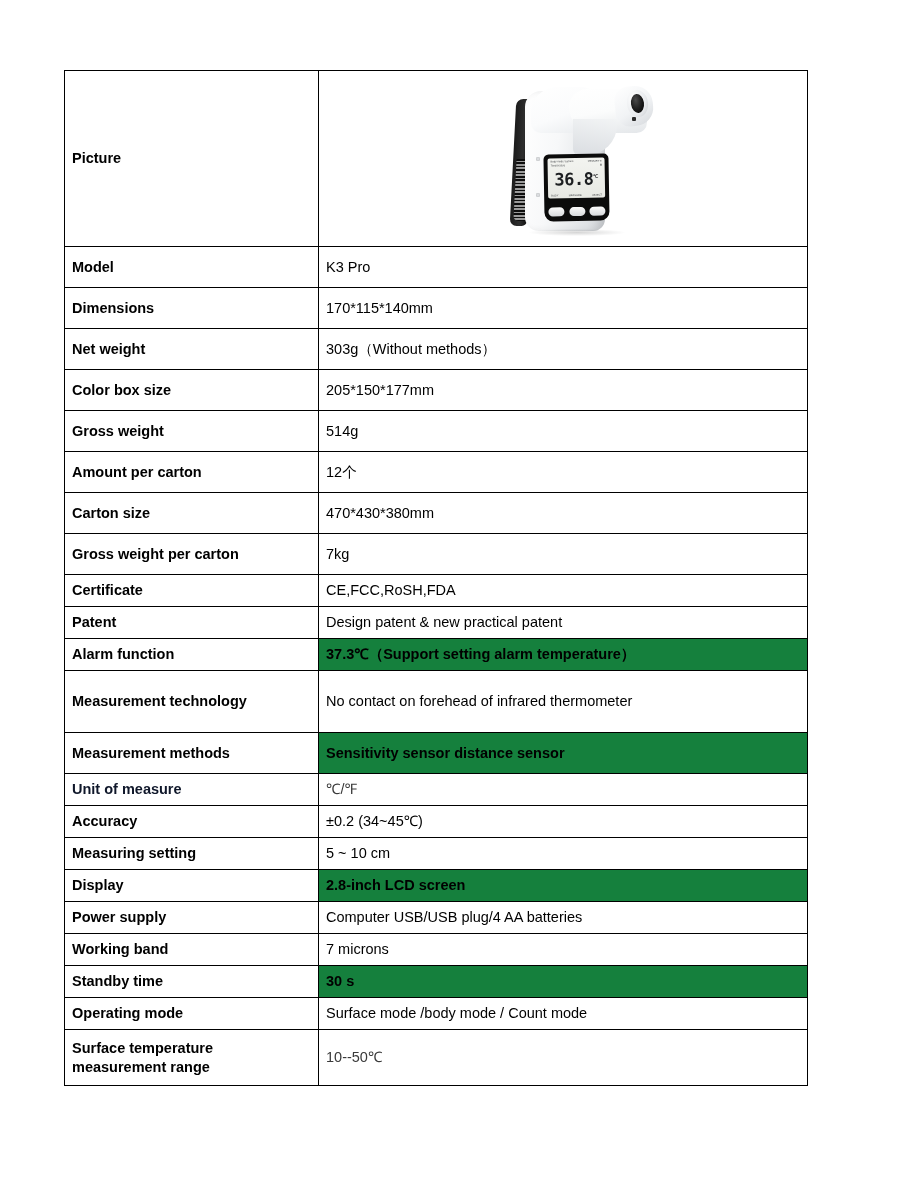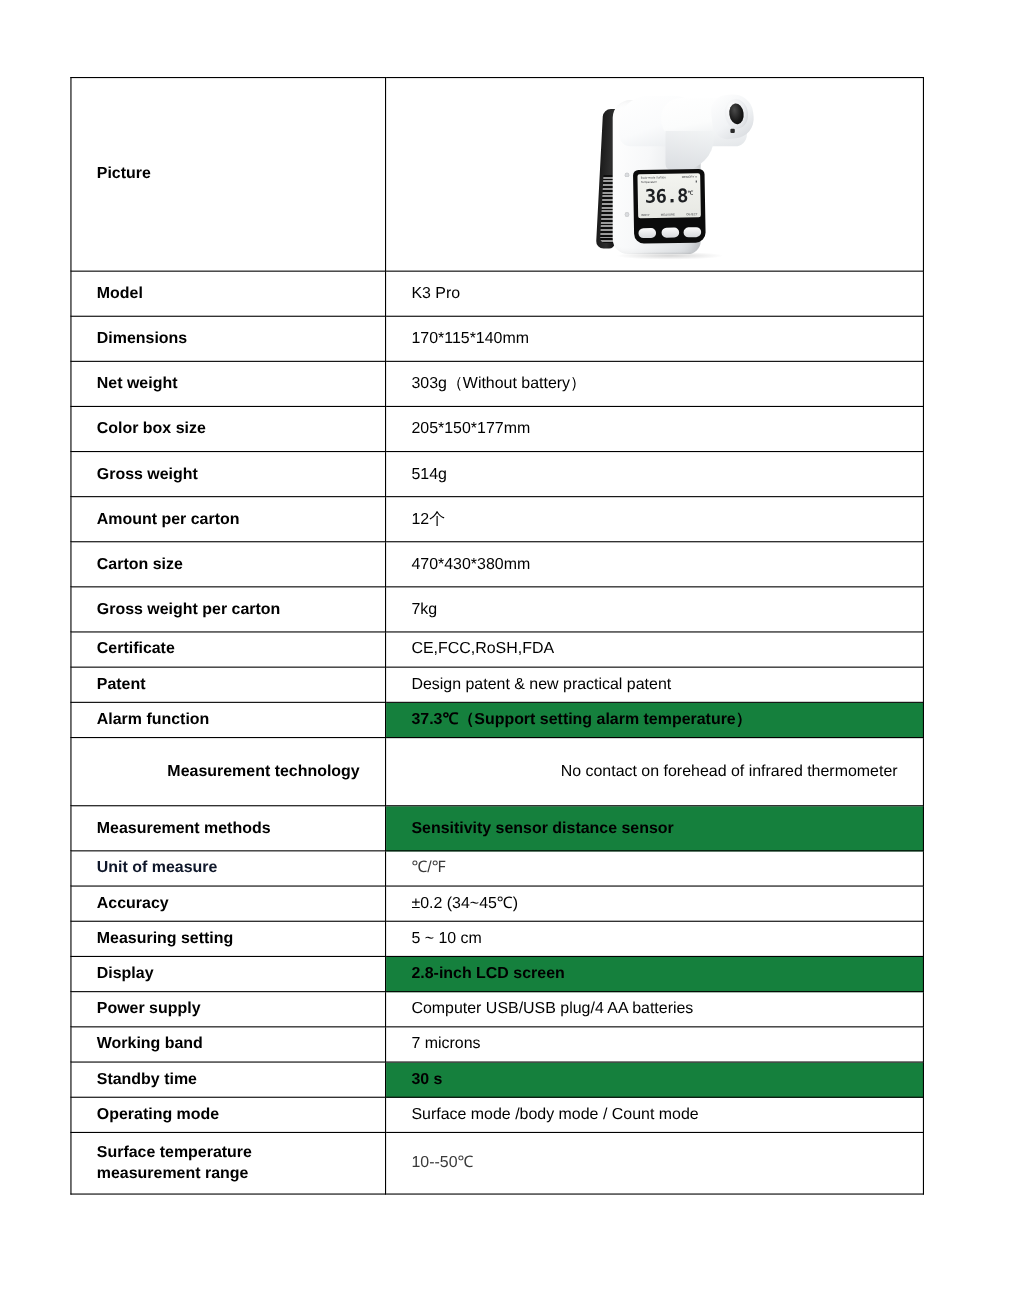--- a/index.html
+++ b/index.html
@@ -20,40 +20,40 @@
     position: absolute;
     left: 64px;
     top: 70px;
     width: 727px;
     border-collapse: collapse;
     table-layout: fixed;
   }
 
   #spec-table td {
     border: 1.6px solid #000000;
-    padding: 0 23px;
+    padding: 0 7px;
     vertical-align: middle;
     font-size: 14.5px;
     line-height: 1.25;
   }
 
   td.label-cell {
     width: 239px;
     font-weight: bold;
     font-size: 14.5px;
   }
 
   td.value-cell {
     width: 488px;
     font-weight: normal;
   }
 
   tr.row-std td { height: 40px; }
   tr.row-tight td { height: 31px; }
-  tr.row-tall td  { height: 61px; text-align: right; }
+  tr.row-tall td  { height: 61px; }
   tr.row-picture td { height: 175px; }
   tr.row-twoline td { height: 55px; }
 
   td.value-highlight {
     background: #15803d;
     font-weight: bold;
   }
 
   td.value-model {
     font-size: 19px;
@@ -346,21 +346,21 @@
   <tr class="row-std">
         <td class="label-cell">Model</td>
         <td class="value-cell value-model">K3 Pro</td>
       </tr>
       <tr class="row-std">
         <td class="label-cell">Dimensions</td>
         <td class="value-cell">170*115*140mm</td>
       </tr>
       <tr class="row-std">
         <td class="label-cell">Net weight</td>
-        <td class="value-cell">303g（Without battery）</td>
+        <td class="value-cell">303g（Without methods）</td>
       </tr>
       <tr class="row-std">
         <td class="label-cell">Color box size</td>
         <td class="value-cell">205*150*177mm</td>
       </tr>
       <tr class="row-std">
         <td class="label-cell">Gross weight</td>
         <td class="value-cell">514g</td>
       </tr>
       <tr class="row-std">

